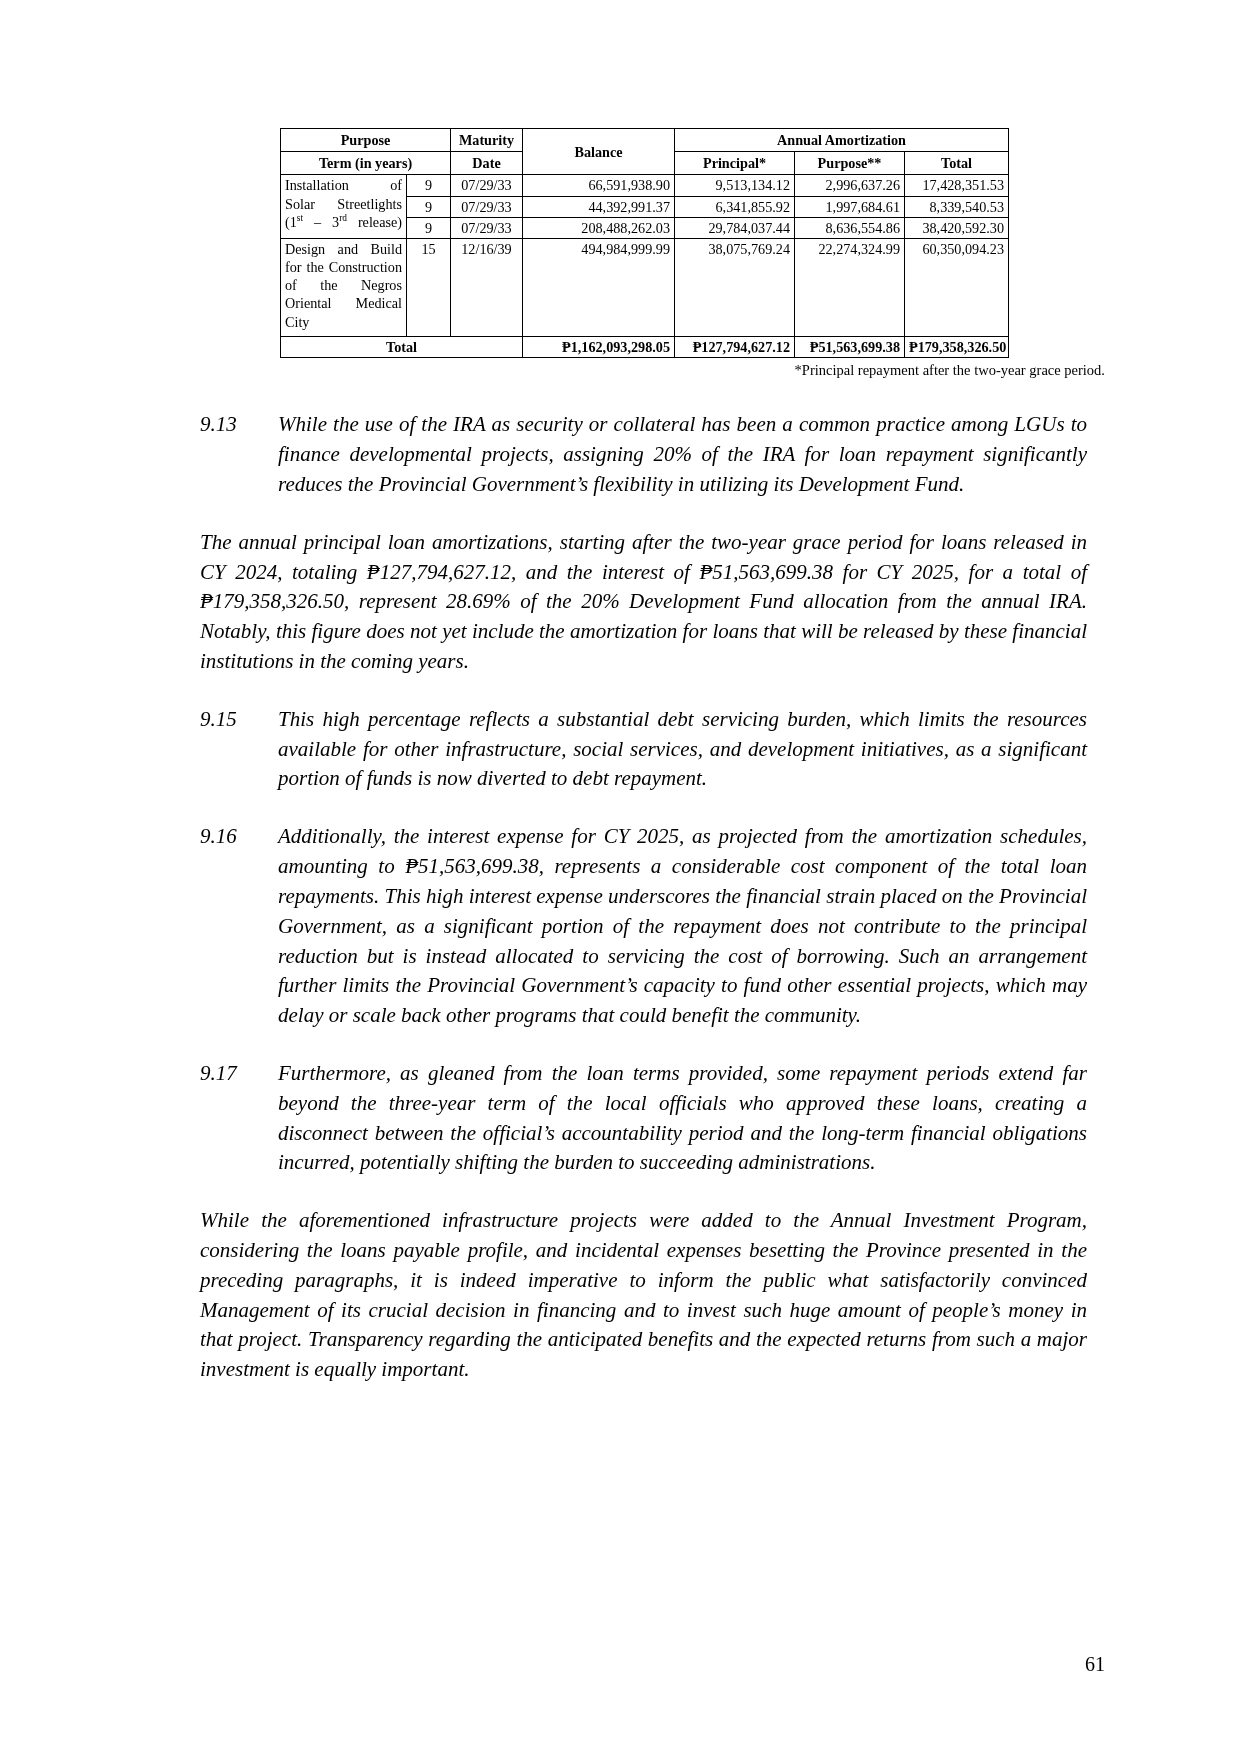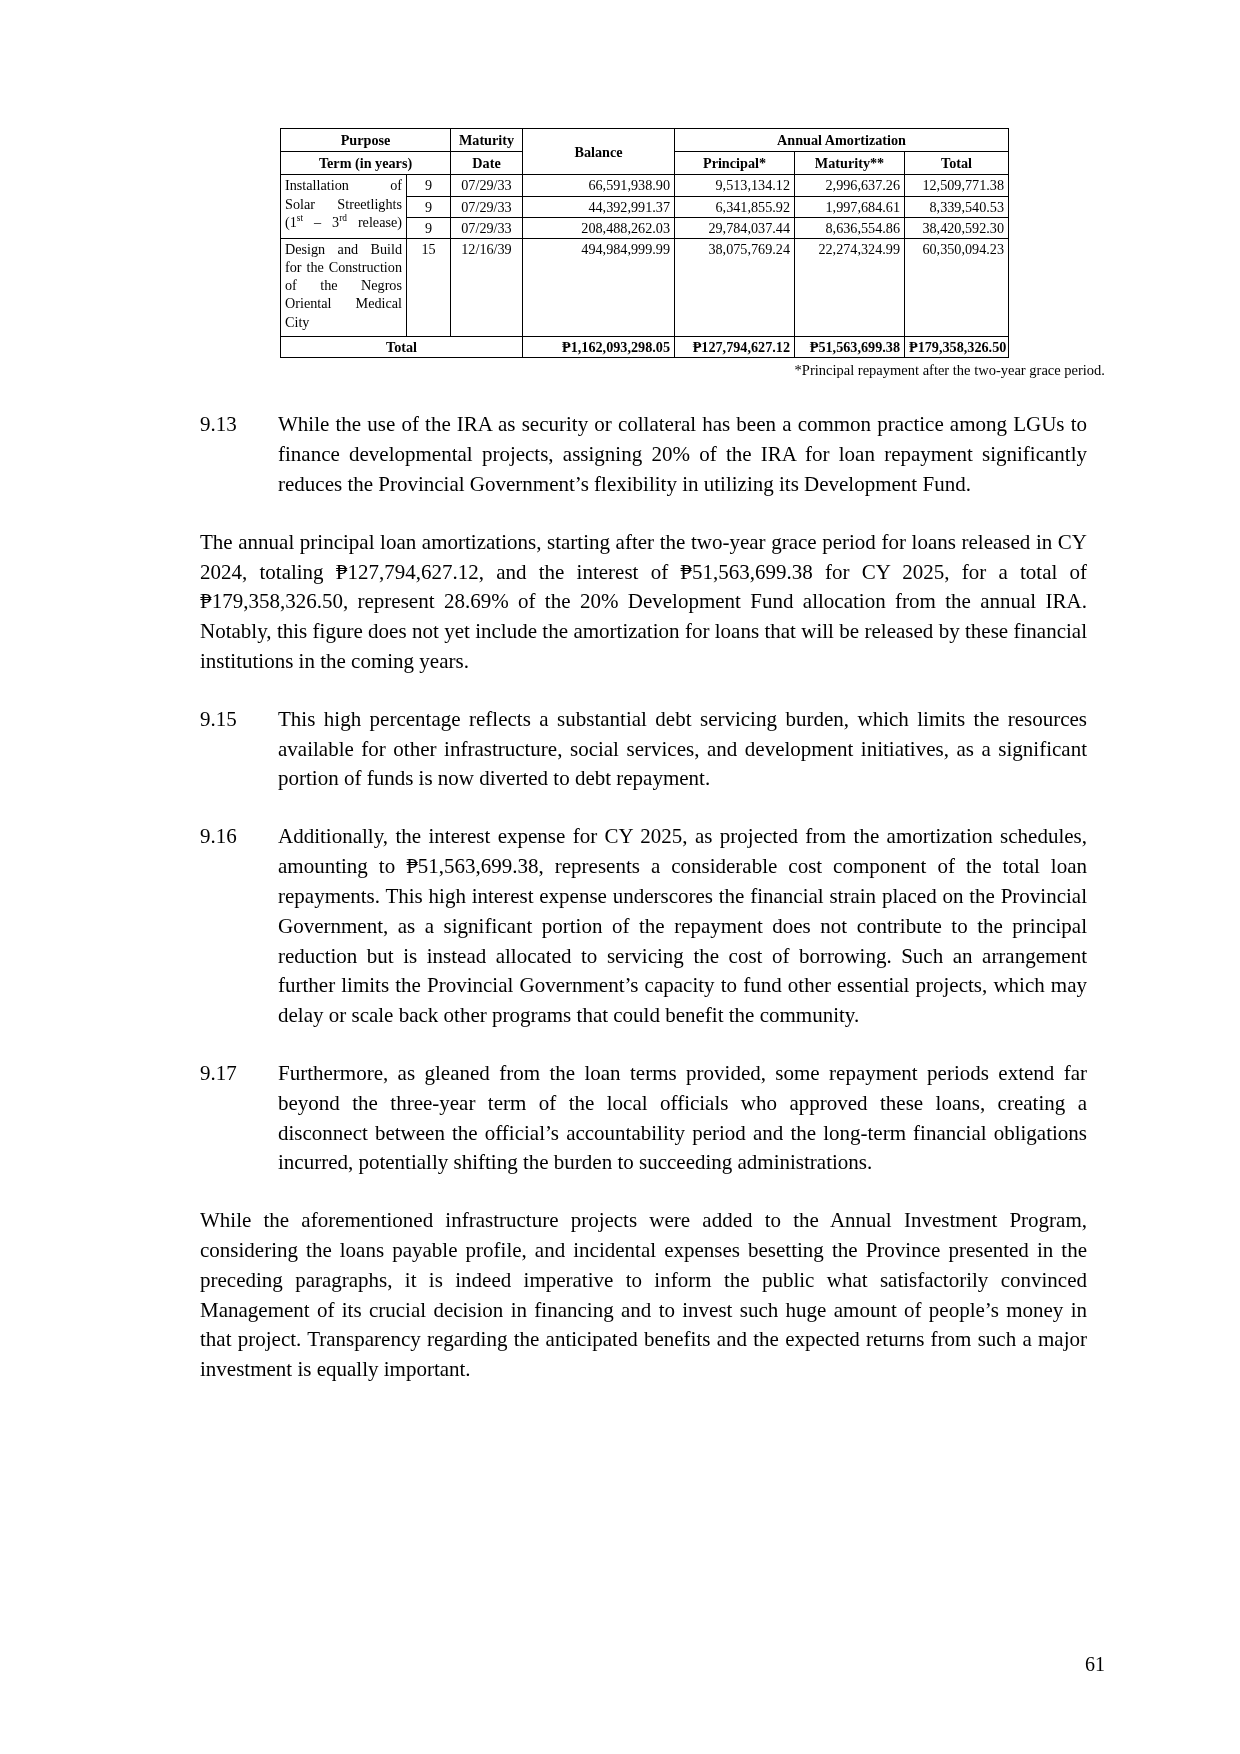--- a/index.html
+++ b/index.html
@@ -79,20 +79,21 @@
     font-size: 14.5px;
     line-height: 1.33;
     text-align: right;
   }
 
   
   .body {
     margin-top: 30px;
     margin-left: 65px;
     margin-right: 18px;
+    font-style: italic;
   }
   .para {
     display: flex;
     margin-bottom: 28px;
     font-size: 21px;
     line-height: 1.42;
   }
   .para .num {
     width: 78px;
     flex: 0 0 78px;
@@ -131,37 +132,37 @@
         <tr>
           <th colspan="2">Purpose</th>
           <th rowspan="1">Maturity</th>
           <th rowspan="2">Balance</th>
           <th colspan="3">Annual Amortization</th>
         </tr>
         <tr>
           <th colspan="2">Term (in years)</th>
           <th>Date</th>
           <th>Principal*</th>
-          <th>Maturity**</th>
+          <th>Purpose**</th>
           <th>Total</th>
         </tr>
       </thead>
       <tbody>
         <tr>
           <td class="cell-purpose" rowspan="3">
             <span>Installation of</span><br>
             <span>Solar Streetlights</span><br>
             <span><span>(1</span><sup>st</sup><span> – 3</span><sup>rd</sup><span> release)</span></span>
           </td>
           <td class="cell-c">9</td>
           <td class="cell-c">07/29/33</td>
           <td class="cell-r">66,591,938.90</td>
           <td class="cell-r">9,513,134.12</td>
           <td class="cell-r">2,996,637.26</td>
-          <td class="cell-r">12,509,771.38</td>
+          <td class="cell-r">17,428,351.53</td>
         </tr>
         <tr>
           <td class="cell-c">9</td>
           <td class="cell-c">07/29/33</td>
           <td class="cell-r">44,392,991.37</td>
           <td class="cell-r">6,341,855.92</td>
           <td class="cell-r">1,997,684.61</td>
           <td class="cell-r">8,339,540.53</td>
         </tr>
         <tr>

